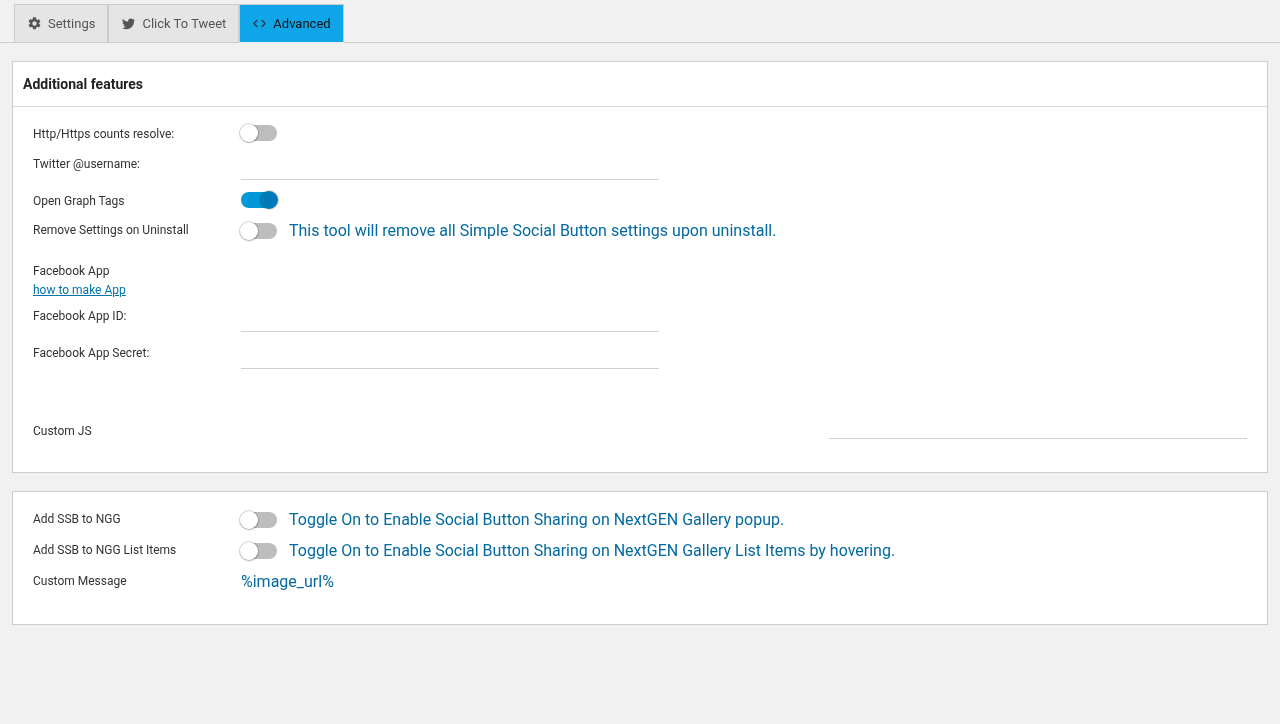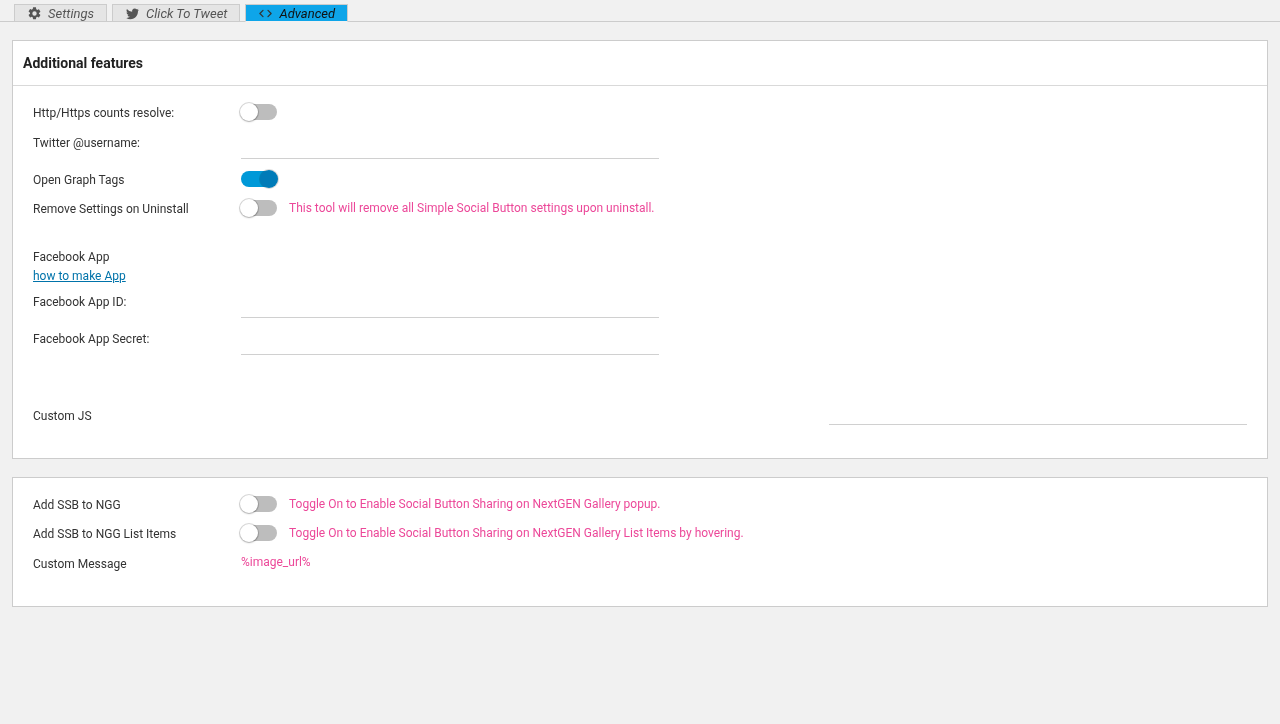--- a/index.html
+++ b/index.html
@@ -13,30 +13,28 @@
   }
   .tabs {
     display:flex;
     padding:4px 0 0 14px;
     border-bottom:1px solid #ccc;
   }
   .tab {
     display:flex;
     align-items:center;
     gap:6px;
-    height:18px;
+    height:39px;
     padding:0 12px;
     background:#e5e5e5;
     border:1px solid #ccc;
-    margin-right:5px;
     margin-bottom:-1px;
     color:#555;
     cursor:pointer;
     font-size:13px;
-    font-style:italic;
   }
   .tab.active {
     background:#0ea5e9;
     border-bottom:1px solid #f1f1f1;
     color:#111;
     font-weight:400;
   }
   .tab svg { display:block; }
 
   .panel {
@@ -68,21 +66,21 @@
     border:0;
     border-bottom:1px solid #d0d0d0;
     padding:4px 0 6px 0;
     font-size:12px;
     color:#333;
     background:transparent;
     outline:none;
   }
   .underline-input.tall { height:58px; }
 
-  .desc { font-size:12px; color:#ec4899; }
+  .desc { font-size:16px; color:#0369a1; }
 
   .link { color:#0073aa; text-decoration:underline; cursor:pointer; font-size:12px; }
 
   
   .toggle {
     width:36px; height:16px;
     background:#bdbdbd;
     border-radius:10px;
     position:relative;
     cursor:pointer;
@@ -95,21 +93,21 @@
     background:#fff;
     box-shadow:0 0 0 1px rgba(0,0,0,0.15), 0 1px 2px rgba(0,0,0,0.2);
   }
   .toggle.on { background:#0099d8; }
   .toggle.on .knob {
     left:auto; right:-1px;
     background:#007bb8;
     box-shadow:0 0 0 1px rgba(0,0,0,0.15);
   }
 
-  .section-sub { font-size:12px; color:#333; margin:14px 0 4px 0; }
+  .section-sub { font-size:12px; color:#333; margin:6px 0 4px 0; }
   .section-link { margin-bottom:10px; }
 
   .spacer-small { height:6px; }
 </style>
 </head>
 <body>
 
 <div class="tabs">
   <div class="tab">
     <span>

